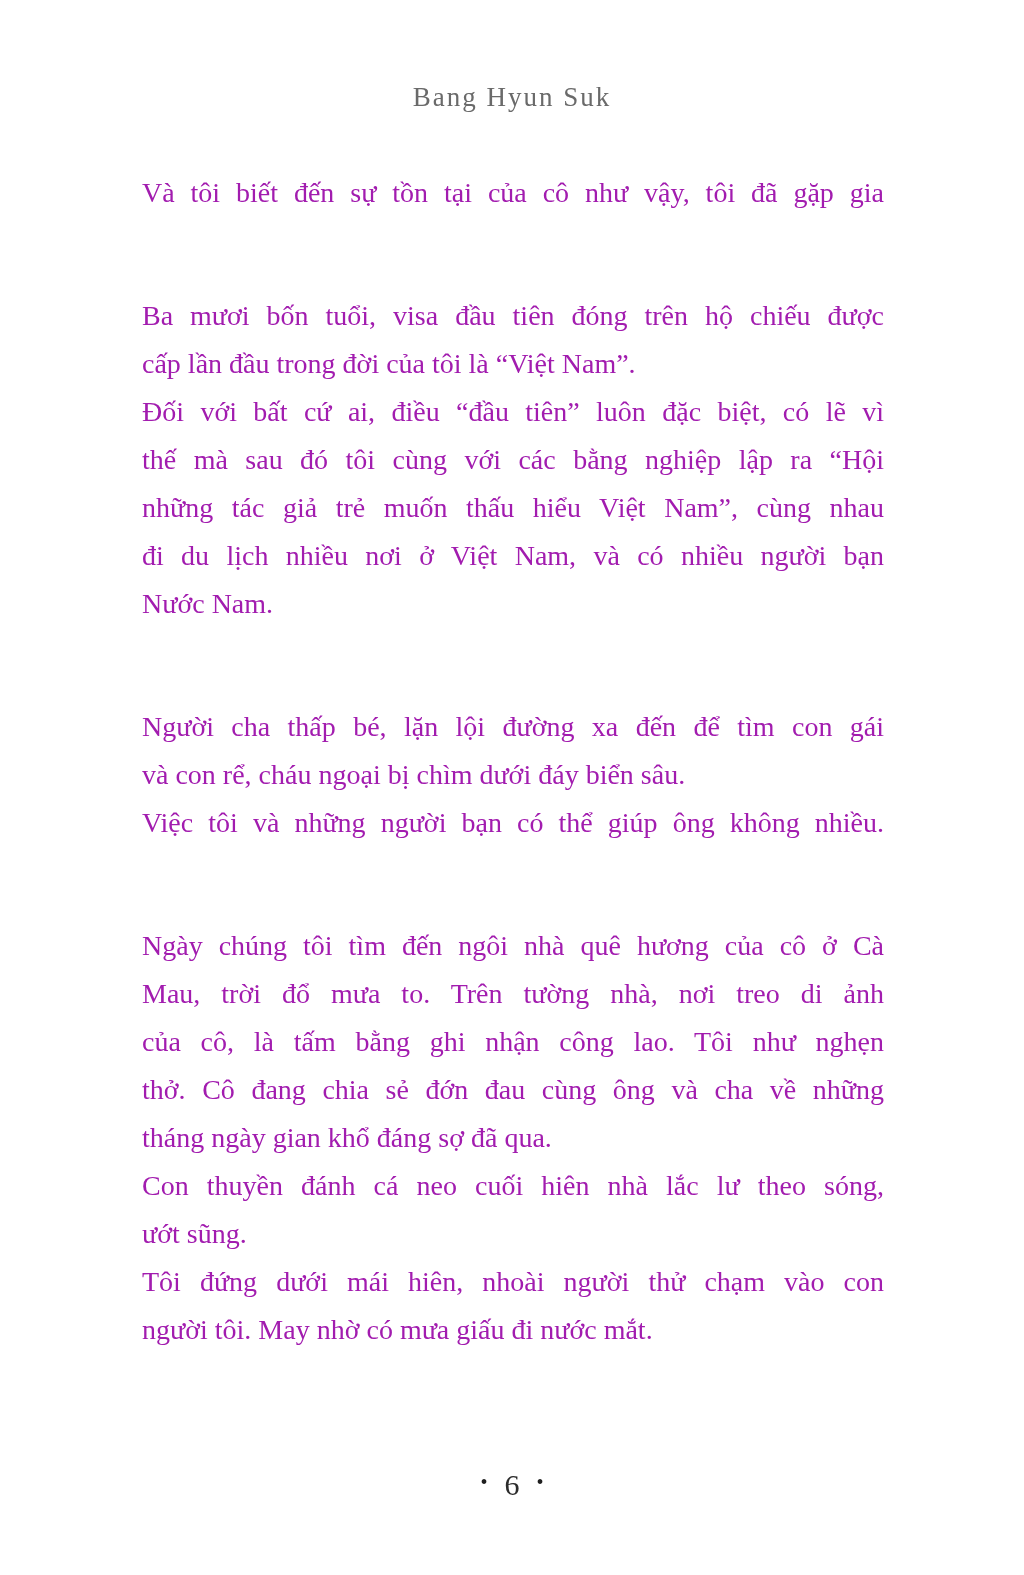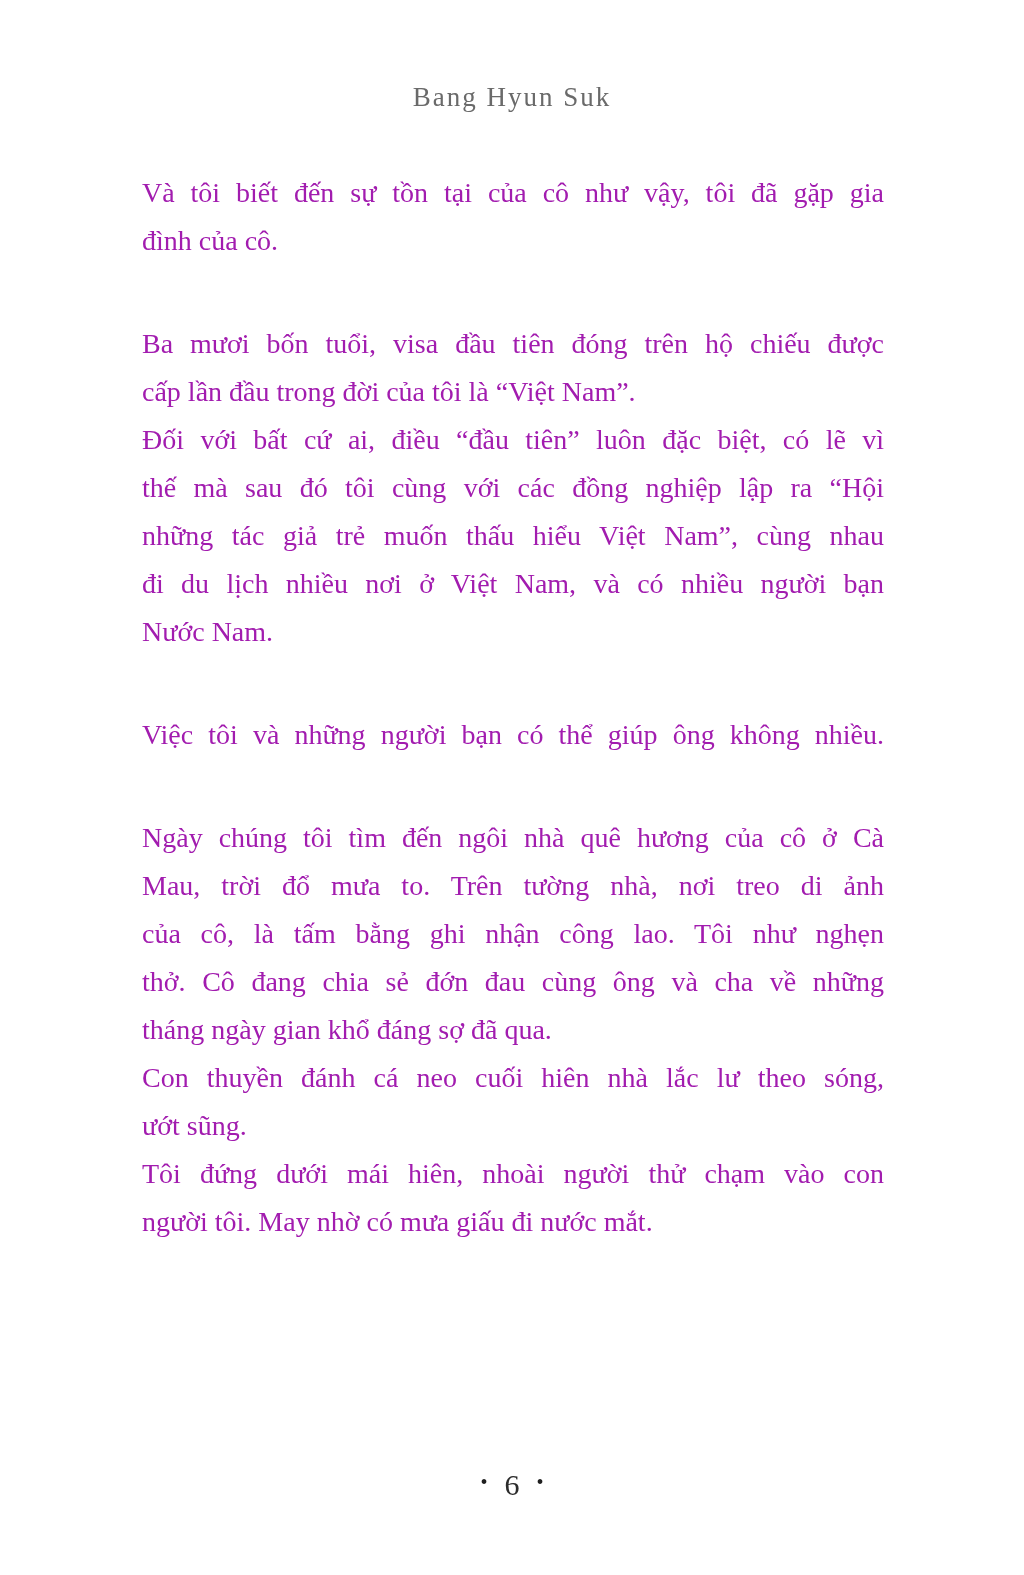--- a/index.html
+++ b/index.html
@@ -29,21 +29,21 @@
   .content {
     position: absolute;
     top: 169px;
     left: 142px;
     width: 742px;
     font-size: 28px;
     line-height: 48px;
     color: #a21caf;
   }
   .block + .block {
-    margin-top: 55px;
+    margin-top: 75px;
   }
   .para {
     margin: 0;
   }
   .line {
     white-space: nowrap;
     overflow: hidden;
     text-align: justify;
     text-align-last: left;
   }
@@ -76,37 +76,40 @@
 <body>
 
 <div class="book-page">
 
   <div class="running-head">Bang Hyun Suk</div>
 
   <div class="content">
       <div class="block">
         <div class="para">
           <div class="line justify">Và tôi biết đến sự tồn tại của cô như vậy, tôi đã gặp gia</div>
-          <div class="line">đình của cô.</div>
         </div>
       </div>
       <div class="block">
         <div class="para">
           <div class="line justify">Ba mươi bốn tuổi, visa đầu tiên đóng trên hộ chiếu được</div>
           <div class="line">cấp lần đầu trong đời của tôi là “Việt Nam”.</div>
         </div>
         <div class="para">
           <div class="line justify">Đối với bất cứ ai, điều “đầu tiên” luôn đặc biệt, có lẽ vì</div>
-          <div class="line justify">thế mà sau đó tôi cùng với các đồng nghiệp lập ra “Hội</div>
+          <div class="line justify">thế mà sau đó tôi cùng với các bằng nghiệp lập ra “Hội</div>
           <div class="line justify">những tác giả trẻ muốn thấu hiểu Việt Nam”, cùng nhau</div>
           <div class="line justify">đi du lịch nhiều nơi ở Việt Nam, và có nhiều người bạn</div>
           <div class="line">Nước Nam.</div>
         </div>
       </div>
       <div class="block">
+        <div class="para">
+          <div class="line justify">Người cha thấp bé, lặn lội đường xa đến để tìm con gái</div>
+          <div class="line">và con rể, cháu ngoại bị chìm dưới đáy biển sâu.</div>
+        </div>
         <div class="para">
           <div class="line justify">Việc tôi và những người bạn có thể giúp ông không nhiều.</div>
         </div>
       </div>
       <div class="block">
         <div class="para">
           <div class="line justify">Ngày chúng tôi tìm đến ngôi nhà quê hương của cô ở Cà</div>
           <div class="line justify">Mau, trời đổ mưa to. Trên tường nhà, nơi treo di ảnh</div>
           <div class="line justify">của cô, là tấm bằng ghi nhận công lao. Tôi như nghẹn</div>
           <div class="line justify">thở. Cô đang chia sẻ đớn đau cùng ông và cha về những</div>

